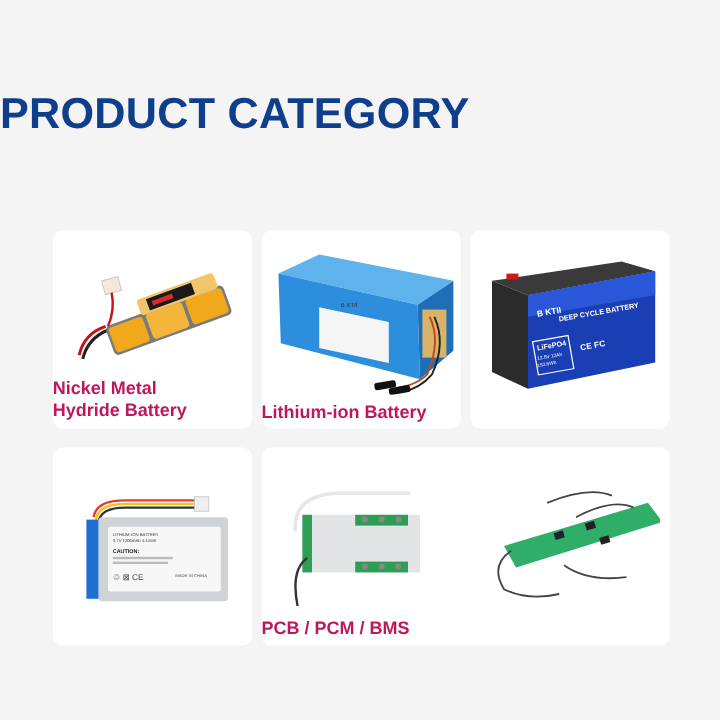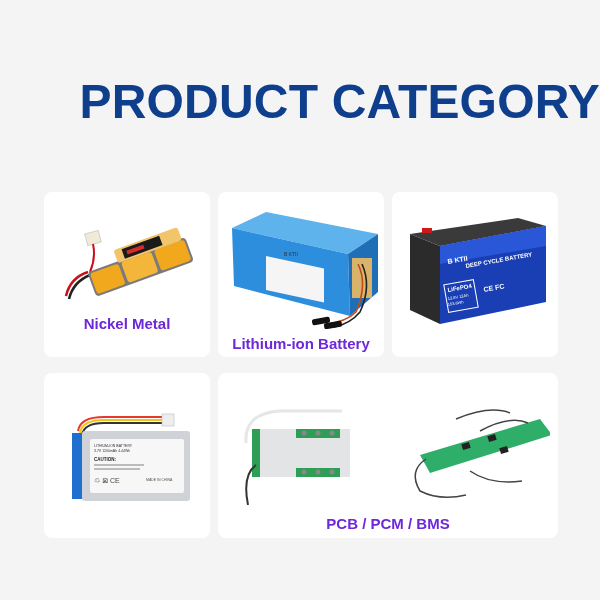--- a/index.html
+++ b/index.html
@@ -1,28 +1,28 @@
 <!DOCTYPE html>
 <html><head>
 <meta charset="utf-8">
 <style>
   * { box-sizing: border-box; margin: 0; padding: 0; }
   html, body { width: 600px; height: 600px; background: #f4f4f4; overflow: hidden; }
   body { position: relative; font-family: "Liberation Sans", sans-serif; }
   .title {
-    position: absolute; top: 74px; left: 0; width: 600px; text-align: right;
-    font-size: 48px; font-weight: bold; color: #0f3f8c; letter-spacing: 0.2px;
+    position: absolute; top: 74px; left: 0; width: 600px; text-align: left;
+    font-size: 36px; font-weight: bold; color: #0f3f8c; letter-spacing: 0.2px;
   }
   .card {
     position: absolute; background: #ffffff; border-radius: 8px;
     overflow: hidden;
   }
   .card .label {
-    position: absolute; left: 0; width: 100%; text-align: center;
-    font-size: 15px; font-weight: bold; color: #6d28d9; line-height: 19px;
+    position: absolute; left: 0; width: 100%; text-align: left;
+    font-size: 15px; font-weight: bold; color: #be185d; line-height: 19px;
   }
   .art { position: absolute; }
 </style>
 </head>
 <body>
 
 <div class="title">PRODUCT CATEGORY</div>
 
 <div class="card" style="left:44px; top:192px; width:166px; height:165px;">
   <svg class="art" style="left:16px; top:28px;" width="140" height="90" viewBox="0 0 140 90">
@@ -35,20 +35,21 @@
       <rect x="30" y="36" width="30" height="22" rx="3" fill="#f2a81d"></rect>
       <rect x="63" y="36" width="32" height="22" rx="3" fill="#f4b63a"></rect>
       <rect x="98" y="36" width="32" height="22" rx="3" fill="#f2a81d"></rect>
       <rect x="60" y="22" width="68" height="14" rx="3" fill="#f3c56b"></rect>
       <rect x="68" y="24" width="40" height="10" fill="#1a1a1a"></rect>
       <rect x="72" y="27" width="18" height="4" fill="#d72a2a"></rect>
     </g>
   </svg>
   <div class="label" style="top:122px;">
     <div>Nickel Metal</div>
+    <div>Hydride Battery</div>
   </div>
 </div>
 
 <div class="card" style="left:218px; top:192px; width:166px; height:165px;">
   <svg class="art" style="left:10px; top:12px;" width="150" height="125" viewBox="0 0 150 125">
     <polygon points="4,24 38,8 150,30 120,50" fill="#5fb3ec"></polygon>
     <polygon points="4,24 120,50 122,112 6,82" fill="#2d8ede"></polygon>
     <polygon points="120,50 150,30 150,88 122,112" fill="#1f6fb7"></polygon>
     <rect x="38" y="44" width="58" height="34" fill="#f5f5f5" transform="skewY(12)"></rect>
     <text x="56" y="52" font-size="5" fill="#333" font-family="Liberation Sans, sans-serif">B KTII</text>

